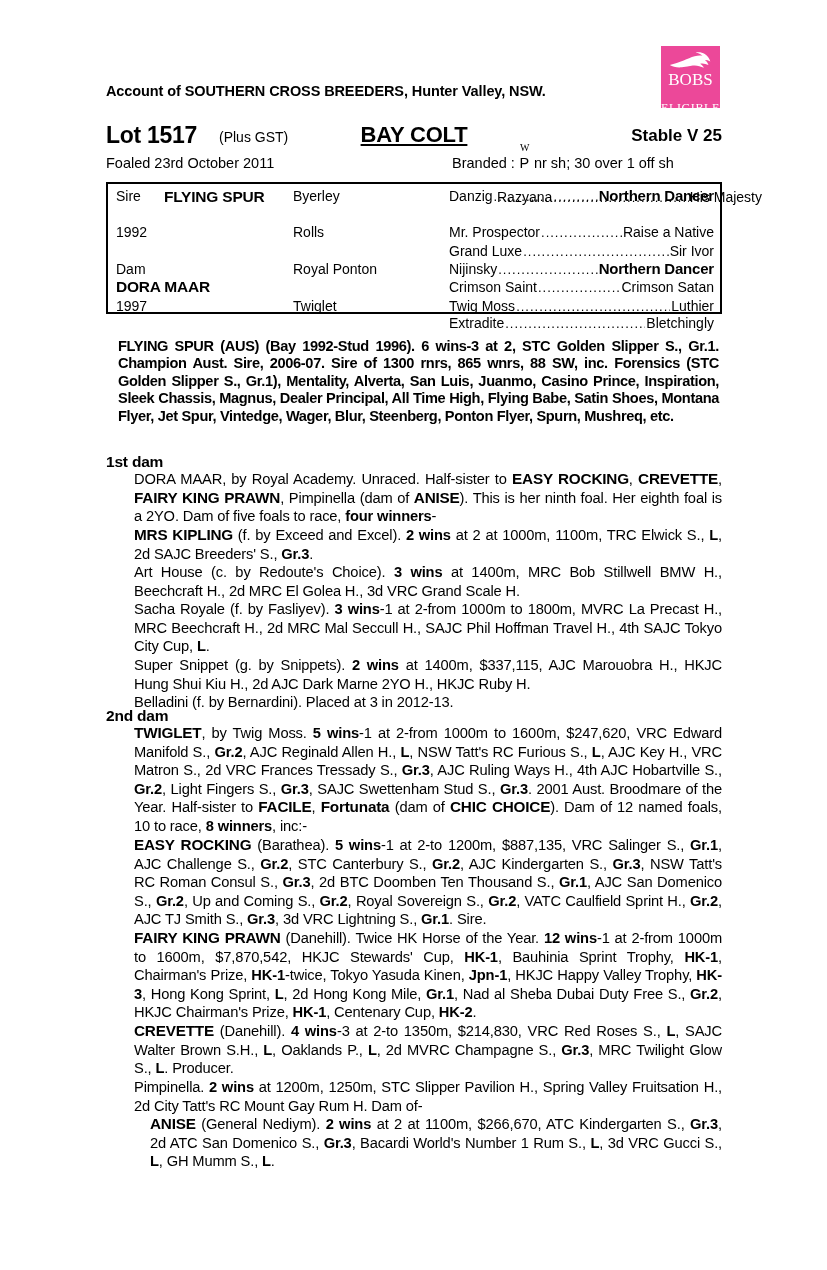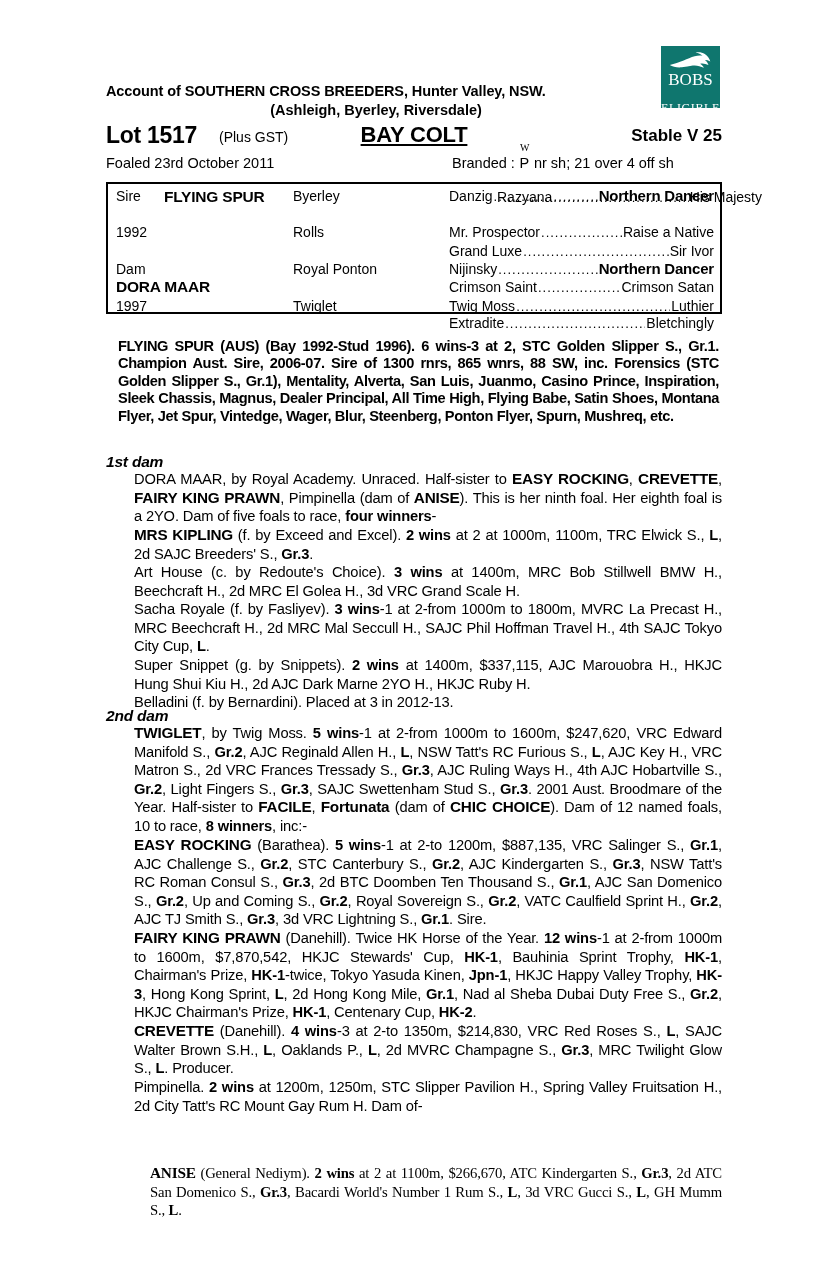--- a/index.html
+++ b/index.html
@@ -24,21 +24,21 @@
     box-sizing: border-box;
   }
 
   
   .logo-box {
     position: absolute;
     left: 661px;
     top: 46px;
     width: 59px;
     height: 62px;
-    background: #0f766e;
+    background: #ec4899;
     color: #ffffff;
     text-align: center;
     overflow: hidden;
   }
   .logo-horse {
     margin: 5px auto 0 auto;
     width: 46px;
     height: 18px;
     display: block;
   }
@@ -221,21 +221,20 @@
   }
 
   
   .dam-head {
     position: absolute;
     left: 106px;
     font-size: 15.5px;
     font-weight: bold;
     line-height: 19px;
     letter-spacing: -0.2px;
-    font-style: italic;
   }
   .note {
     position: absolute;
     left: 106px;
     width: 616px;
     font-size: 14.7px;
     line-height: 18.6px;
     text-align: justify;
     text-align-last: left;
     text-indent: 0;
@@ -259,32 +258,31 @@
   <div class="logo-box">
     <svg class="logo-horse" viewBox="0 0 100 38">
       <path fill="#ffffff" d="M4 30 C14 27 24 24 34 20 C42 17 50 13 58 11 C64 9.5 70 9 75 10 C72 6 66 3 60 3 C66 1 74 2 80 6 C86 10 90 16 92 22 C88 20 84 19 80 19 C84 22 87 26 88 30 C82 27 76 26 70 27 C74 30 77 33 78 36 C70 32 62 30 54 31 C46 32 38 34 30 35 C20 36 10 34 4 30 Z"></path>
       <path fill="#ffffff" d="M50 19 C58 17 66 16 73 17 C68 20 60 22 52 23 Z"></path>
     </svg>
     <div class="logo-bobs">BOBS</div>
     <div class="logo-elig">ELIGIBLE</div>
   </div>
 
   <div class="account-line">Account of SOUTHERN CROSS BREEDERS, Hunter Valley, NSW.</div>
-  <div class="account-line2">(Ashleigh, Byerley, Riversdale)</div>
 
   <div class="lotrow">
     <div class="lot-type">BAY COLT</div>
     <div class="lot-num">Lot 1517</div>
     <div class="lot-gst">(Plus GST)</div>
     <div class="lot-stable">Stable V 25</div>
   </div>
 
   <div class="foaledrow">
     <span class="foaled-text">Foaled 23rd October 2011</span>
-    <span class="branded-wrap"><span>Branded :</span>&nbsp;<span class="brand-glyph"><span class="over">W</span><span>P</span></span>&nbsp;<span>nr sh; 21 over 4 off sh</span></span>
+    <span class="branded-wrap"><span>Branded :</span>&nbsp;<span class="brand-glyph"><span class="over">W</span><span>P</span></span>&nbsp;<span>nr sh; 30 over 1 off sh</span></span>
   </div>
 
   <div class="ped-table" id="ped-table">
       <div class="ped-row" style="top: 3px;">
         <div class="ped-c1">Sire</div>
         <div class="ped-c2">Byerley</div>
         <div class="ped-c3">
           <span class="gp-name">Danzig</span>
           <span class="leader">................................................................................</span>
           <span class="ggp-name bold">Northern Dancer</span>
@@ -367,16 +365,16 @@
       <div class="note" style="top: 693px;">Belladini (f. by Bernardini). Placed at 3 in 2012-13.</div>
     </div>
 
   <div class="dam-head" style="top:706px;">2nd dam</div>
   <div id="second-dam-block">
       <div class="note" style="top: 724px;"><b class="nm-big">TWIGLET</b>, by Twig Moss. <b>5 wins</b>-1 at 2-from 1000m to 1600m, $247,620, VRC Edward Manifold S., <b>Gr.2</b>, AJC Reginald Allen H., <b>L</b>, NSW Tatt's RC Furious S., <b>L</b>, AJC Key H., VRC Matron S., 2d VRC Frances Tressady S., <b>Gr.3</b>, AJC Ruling Ways H., 4th AJC Hobartville S., <b>Gr.2</b>, Light Fingers S., <b>Gr.3</b>, SAJC Swettenham Stud S., <b>Gr.3</b>. 2001 Aust. Broodmare of the Year. Half-sister to <b class="nm-big">FACILE</b>, <b class="nm-big">Fortunata</b> (dam of <b class="nm-big">CHIC CHOICE</b>). Dam of 12 named foals, 10 to race, <b>8 winners</b>, inc:-</div>
       <div class="note" style="top: 836px;"><b class="nm-big">EASY ROCKING</b> (Barathea). <b>5 wins</b>-1 at 2-to 1200m, $887,135, VRC Salinger S., <b>Gr.1</b>, AJC Challenge S., <b>Gr.2</b>, STC Canterbury S., <b>Gr.2</b>, AJC Kindergarten S., <b>Gr.3</b>, NSW Tatt's RC Roman Consul S., <b>Gr.3</b>, 2d BTC Doomben Ten Thousand S., <b>Gr.1</b>, AJC San Domenico S., <b>Gr.2</b>, Up and Coming S., <b>Gr.2</b>, Royal Sovereign S., <b>Gr.2</b>, VATC Caulfield Sprint H., <b>Gr.2</b>, AJC TJ Smith S., <b>Gr.3</b>, 3d VRC Lightning S., <b>Gr.1</b>. Sire.</div>
       <div class="note" style="top: 929px;"><b class="nm-big">FAIRY KING PRAWN</b> (Danehill). Twice HK Horse of the Year. <b>12 wins</b>-1 at 2-from 1000m to 1600m, $7,870,542, HKJC Stewards' Cup, <b>HK-1</b>, Bauhinia Sprint Trophy, <b>HK-1</b>, Chairman's Prize, <b>HK-1</b>-twice, Tokyo Yasuda Kinen, <b>Jpn-1</b>, HKJC Happy Valley Trophy, <b>HK-3</b>, Hong Kong Sprint, <b>L</b>, 2d Hong Kong Mile, <b>Gr.1</b>, Nad al Sheba Dubai Duty Free S., <b>Gr.2</b>, HKJC Chairman's Prize, <b>HK-1</b>, Centenary Cup, <b>HK-2</b>.</div>
       <div class="note" style="top: 1022px;"><b class="nm-big">CREVETTE</b> (Danehill). <b>4 wins</b>-3 at 2-to 1350m, $214,830, VRC Red Roses S., <b>L</b>, SAJC Walter Brown S.H., <b>L</b>, Oaklands P., <b>L</b>, 2d MVRC Champagne S., <b>Gr.3</b>, MRC Twilight Glow S., <b>L</b>. Producer.</div>
       <div class="note" style="top: 1078px;">Pimpinella. <b>2 wins</b> at 1200m, 1250m, STC Slipper Pavilion H., Spring Valley Fruitsation H., 2d City Tatt's RC Mount Gay Rum H. Dam of-</div>
-      <div class="note lvl2" style="top: 1164px; font-family: Liberation Serif, serif;"><b class="nm-big">ANISE</b> (General Nediym). <b>2 wins</b> at 2 at 1100m, $266,670, ATC Kindergarten S., <b>Gr.3</b>, 2d ATC San Domenico S., <b>Gr.3</b>, Bacardi World's Number 1 Rum S., <b>L</b>, 3d VRC Gucci S., <b>L</b>, GH Mumm S., <b>L</b>.</div>
+      <div class="note lvl2" style="top: 1115px;"><b class="nm-big">ANISE</b> (General Nediym). <b>2 wins</b> at 2 at 1100m, $266,670, ATC Kindergarten S., <b>Gr.3</b>, 2d ATC San Domenico S., <b>Gr.3</b>, Bacardi World's Number 1 Rum S., <b>L</b>, 3d VRC Gucci S., <b>L</b>, GH Mumm S., <b>L</b>.</div>
     </div>
 
 </div>
 
 </body></html>

